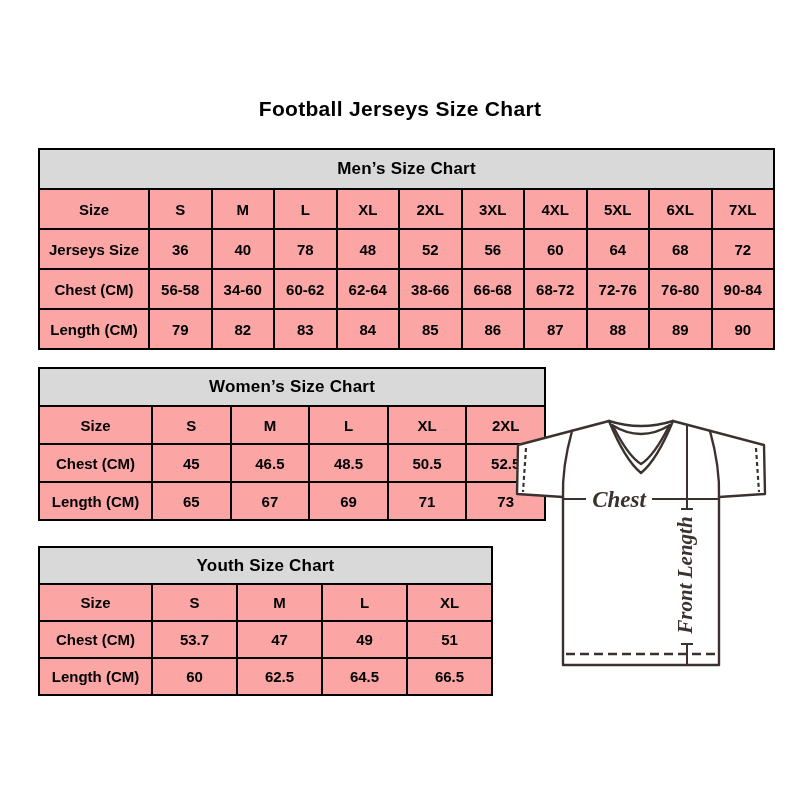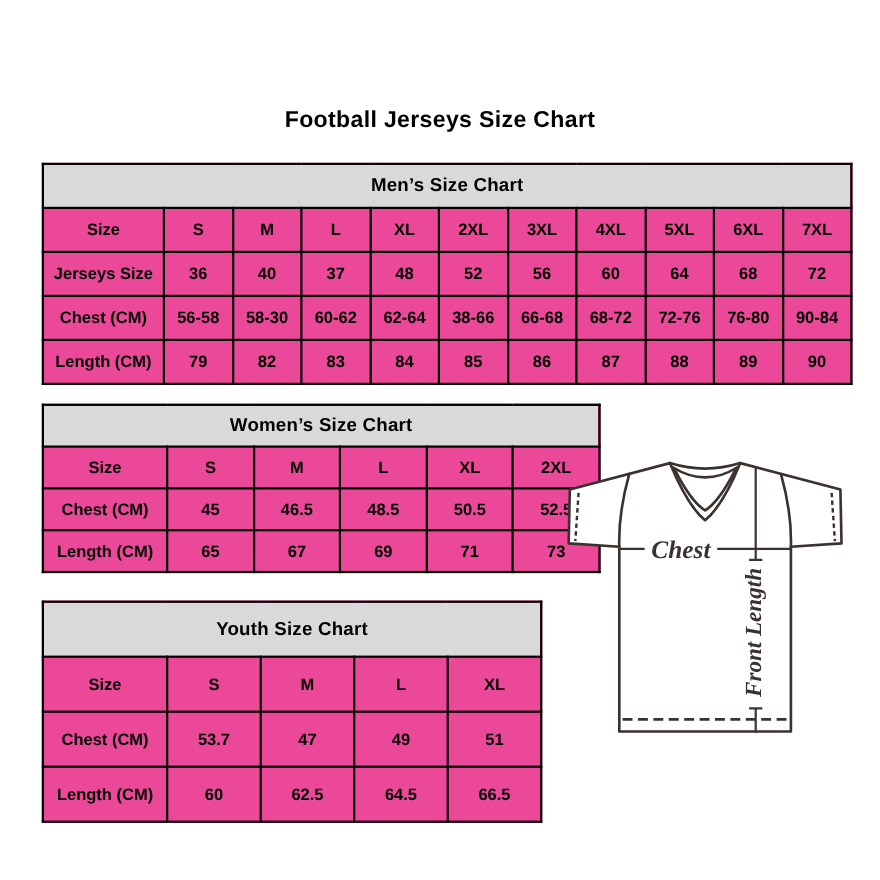--- a/index.html
+++ b/index.html
@@ -13,38 +13,38 @@
     position:relative; width:800px; height:800px;
     background:var(--background,#fff); overflow:hidden;border-radius:22px;
   }
   .title {
     position:absolute; left:0; top:97px; width:800px;
     text-align:center; font-size:21px; font-weight:bold;
     letter-spacing:0.3px; color:var(--text,#000);
   }
   table.size-table {
     position:absolute; border-collapse:collapse; table-layout:fixed;
-    background:#ec4899;
+    background:#fca5a5;
   }
   table.size-table td {
     border:2px solid var(--table-border,#000);
     text-align:center; vertical-align:middle;
     font-weight:bold; font-size:15px; color:var(--text,#000);
     padding:0; overflow:hidden; white-space:nowrap;
   }
   table.size-table td.tbl-header {
     background:var(--table-header-bg,#d9d9d9);
     font-size:17px; letter-spacing:0.2px;
   }
   .table-men   { left:38px; top:148px; width:737px; }
   .table-men tr   { height:40px; }
   .table-women { left:38px; top:367px; width:508px; }
   .table-women tr { height:38px; }
   .table-youth { left:38px; top:546px; width:455px; }
-  .table-youth tr { height:50px; }
+  .table-youth tr { height:37px; }
 
   .jersey-wrap { position:absolute; left:500px; top:410px; width:280px; height:264px;text-decoration:underline; }
   .jersey-stroke {
     fill:none; stroke:var(--jersey-line,#3b3230);
     stroke-width:2.4; stroke-linejoin:round; stroke-linecap:round;
   }
   .jersey-body { fill:#fff; }
   .jersey-dash { stroke-dasharray:4 3; stroke-width:2.2; stroke-linecap:butt; }
   .jersey-hem-dash { stroke-dasharray:9 5; stroke-width:2.6; stroke-linecap:butt; }
   .measure { stroke-width:2; stroke-linecap:butt; }
@@ -91,33 +91,33 @@
           <td>3XL</td>
           <td>4XL</td>
           <td>5XL</td>
           <td>6XL</td>
           <td>7XL</td>
         </tr>
         <tr>
           <td>Jerseys Size</td>
           <td>36</td>
           <td>40</td>
-          <td>37</td>
+          <td>78</td>
           <td>48</td>
           <td>52</td>
           <td>56</td>
           <td>60</td>
           <td>64</td>
           <td>68</td>
           <td>72</td>
         </tr>
         <tr>
           <td>Chest (CM)</td>
           <td>56-58</td>
-          <td>58-30</td>
+          <td>34-60</td>
           <td>60-62</td>
           <td>62-64</td>
           <td>38-66</td>
           <td>66-68</td>
           <td>68-72</td>
           <td>72-76</td>
           <td>76-80</td>
           <td>90-84</td>
         </tr>
         <tr>

